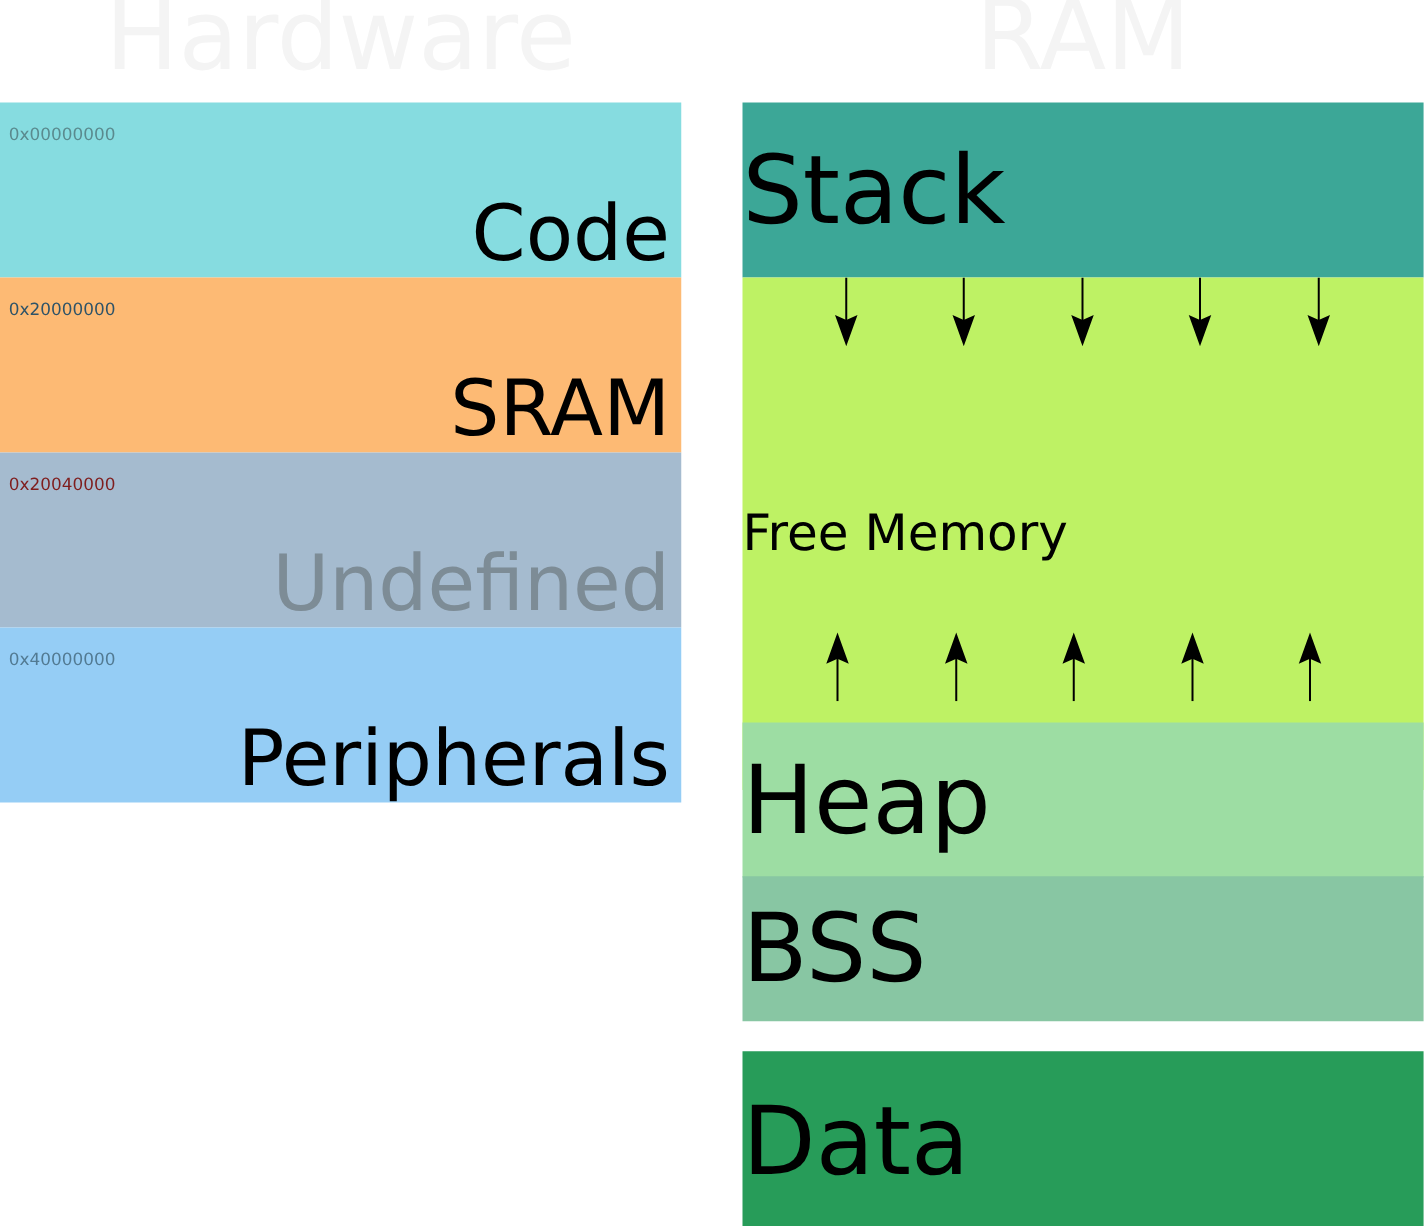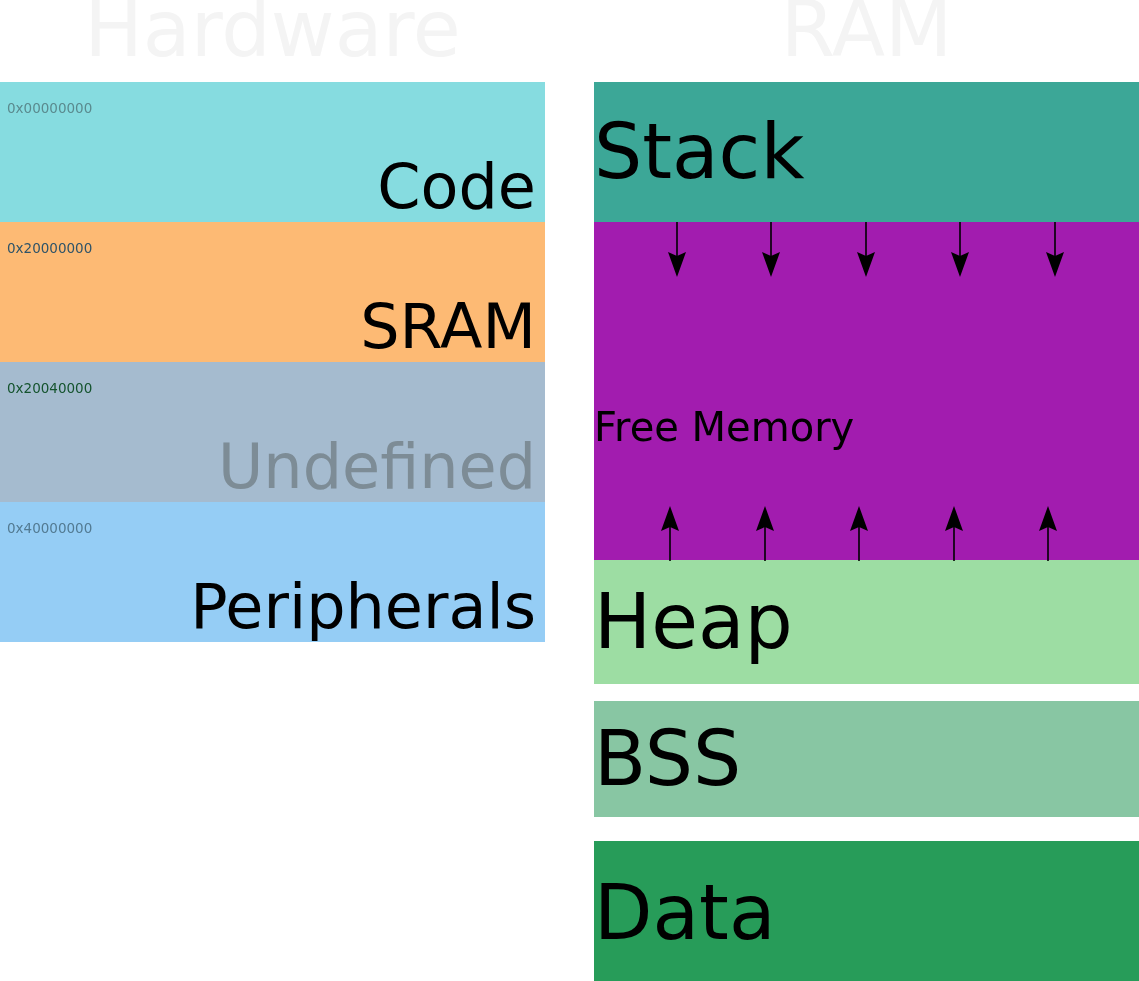--- a/index.html
+++ b/index.html
@@ -24,37 +24,37 @@
 <div>
   <div class="hw-block" style="top: 82px; background: rgb(134, 220, 224);">
     <span class="hw-addr" style="color: rgb(90, 138, 142);">0x00000000</span>
     <span class="hw-label" style="color: rgb(0, 0, 0);">Code</span>
   </div>
   <div class="hw-block" style="top: 222px; background: #fdba74;">
     <span class="hw-addr" style="color: rgb(46, 83, 104);">0x20000000</span>
     <span class="hw-label" style="color: rgb(0, 0, 0);">SRAM</span>
   </div>
   <div class="hw-block" style="top: 362px; background: rgb(165, 187, 207);">
-    <span class="hw-addr" style="color: #14532d; text-align: right;">0x20040000</span>
+    <span class="hw-addr" style="color: #7f1d1d; text-align: right;">0x20040000</span>
     <span class="hw-label" style="color: rgb(125, 140, 150);">Undefined</span>
   </div>
   <div class="hw-block" style="top: 502px; background: rgb(149, 205, 245);">
     <span class="hw-addr" style="color: rgb(82, 122, 146);">0x40000000</span>
     <span class="hw-label" style="color: #000000;">Peripherals</span>
   </div>
 </div>
 
 <div>
   <div class="ram-block" style="top: 82px; height: 140px; background: rgb(60, 167, 151);">
     <span class="ram-label">Stack</span>
   </div>
-  <div class="ram-block" id="free-block" style="top: 222px; height: 410px; background: #a21caf;">
+  <div class="ram-block" id="free-block" style="top: 222px; height: 410px; background: #bef264;">
     <span class="free-label">Free Memory</span>
   </div>
-  <div class="ram-block" style="top: 560px; height: 124px; background: rgb(157, 221, 163);">
+  <div class="ram-block" style="top: 578px; height: 124px; background: rgb(157, 221, 163);">
     <span class="ram-label">Heap</span>
   </div>
   <div class="ram-block" style="top: 701px; height: 116px; background: rgb(136, 198, 163);">
     <span class="ram-label">BSS</span>
   </div>
   <div class="ram-block" style="top: 841px; height: 144px; background: rgb(39, 156, 89);">
     <span class="ram-label">Data</span>
   </div>
 </div>
 

